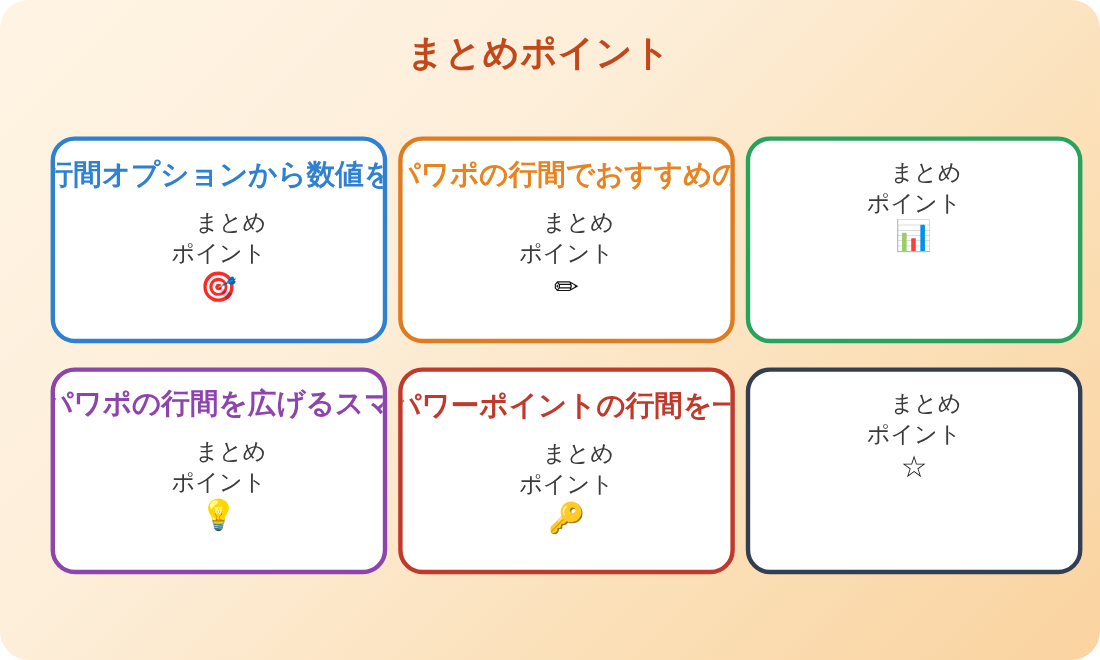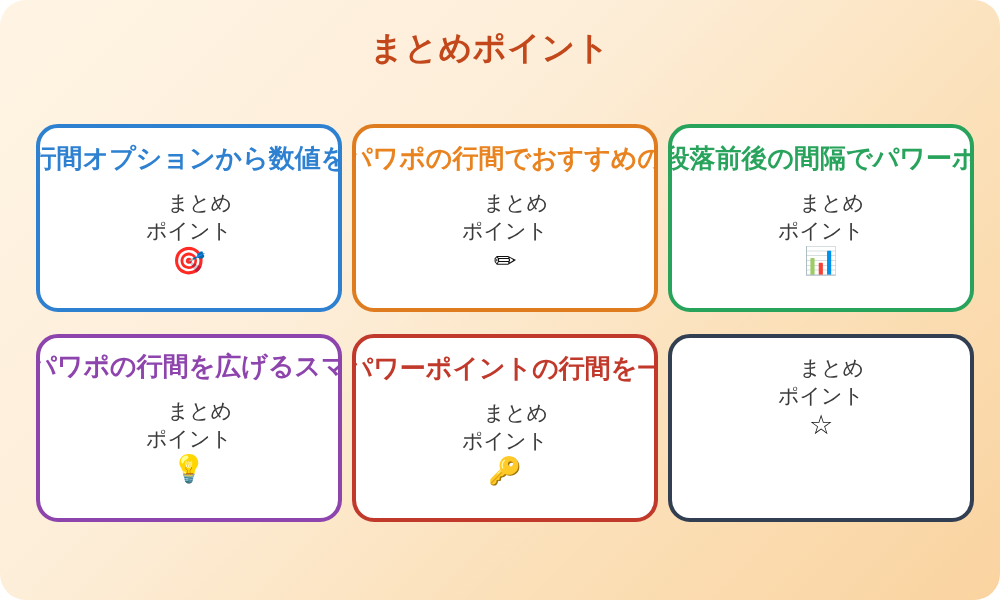--- a/index.html
+++ b/index.html
@@ -33,21 +33,21 @@
     text-align: center;
     font-size: 33px;
     font-weight: bold;
     letter-spacing: 0.5px;
     color: #c2481b;
     white-space: nowrap;
   }
 
   #card-grid {
     position: absolute;
-    left: 36px;
+    left: 46px;
     top: 124px;
     width: 906px;
     height: 398px;
     display: grid;
     grid-template-columns: 306px 306px 306px;
     grid-template-rows: 188px 188px;
     column-gap: 10px;
     row-gap: 22px;
   }
 
@@ -124,21 +124,20 @@
     </div>
 
     <div class="card c-orange">
       <div class="card-heading">パワポの行間でおすすめの</div>
       <div class="card-body">まとめ
 ポイント</div>
       <div class="card-icon">✏</div>
     </div>
 
     <div class="card c-green">
-      <div class="card-heading">段落前後の間隔でパワーポ</div>
       <div class="card-body">まとめ
 ポイント</div>
       <div class="card-icon">📊</div>
     </div>
 
     <div class="card c-purple">
       <div class="card-heading">パワポの行間を広げるスマ</div>
       <div class="card-body">まとめ
 ポイント</div>
       <div class="card-icon">💡</div>

